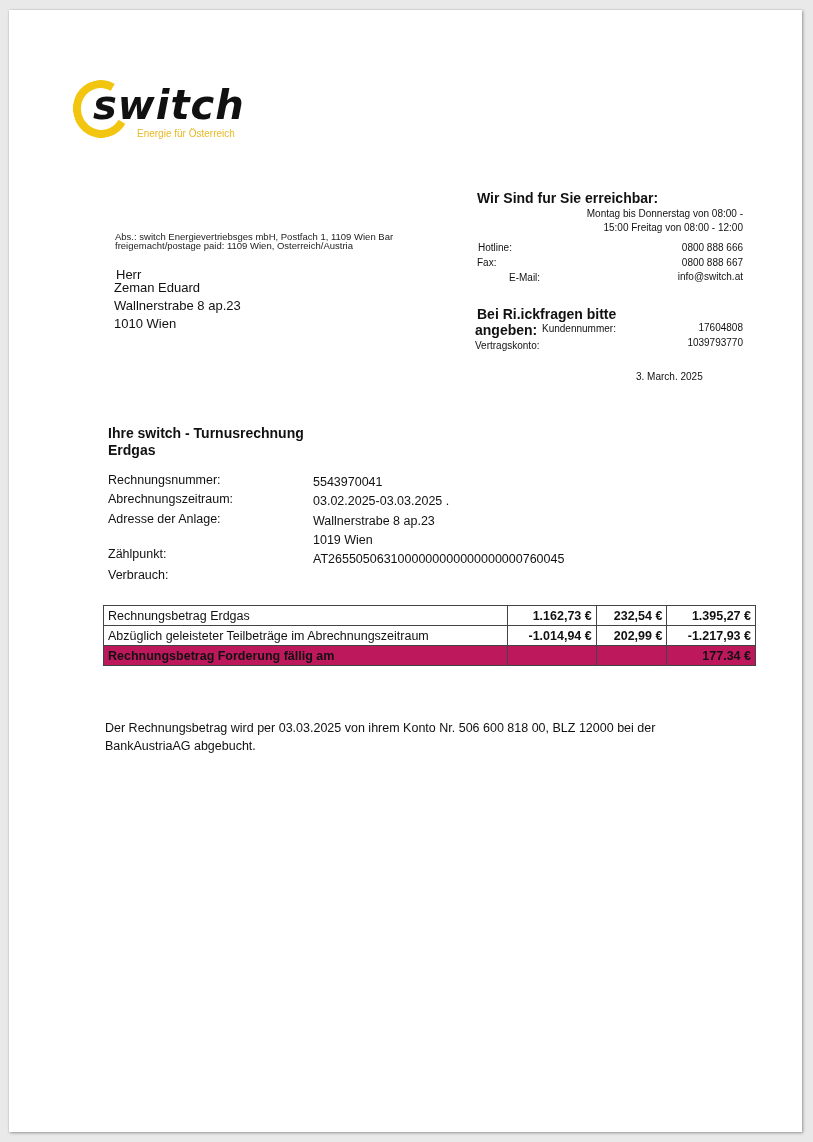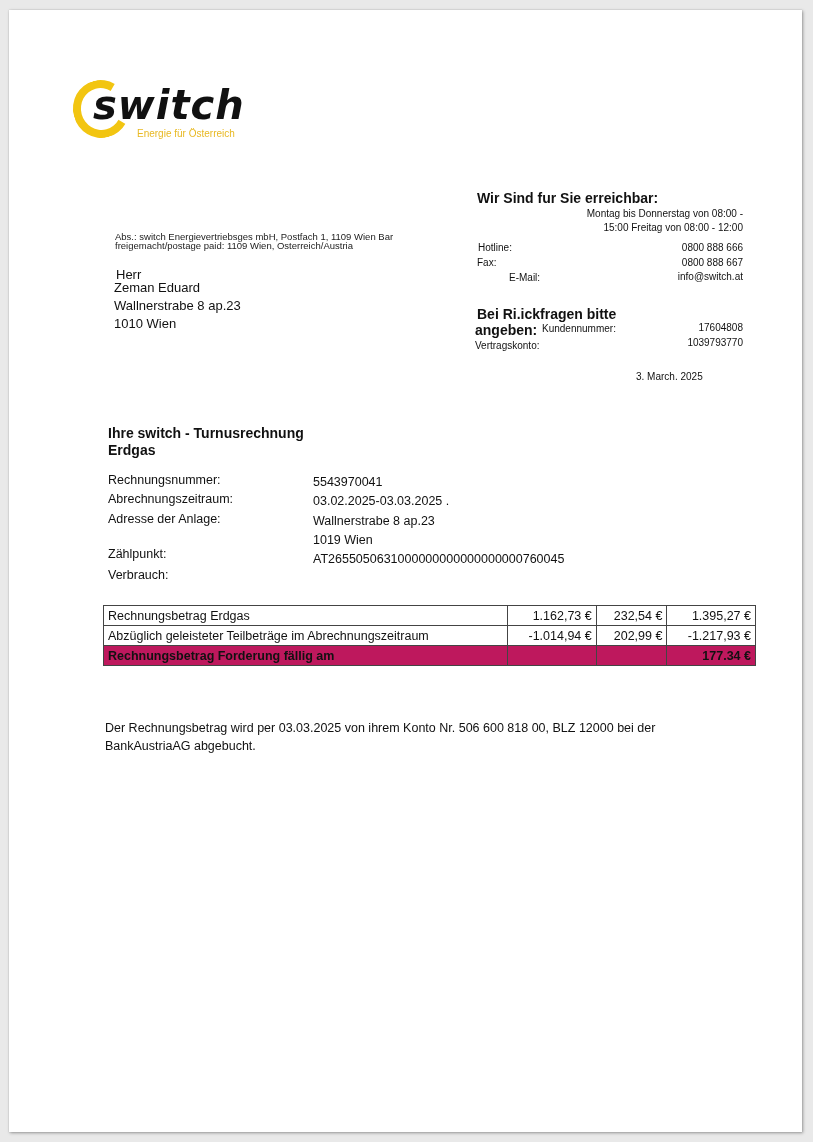--- a/index.html
+++ b/index.html
@@ -58,21 +58,21 @@
       width: 653px;
       border-collapse: collapse;
       font-size: 12.5px;
     }
     table.bill td, table.bill th {
       border: 1px solid #444;
       padding: 2px 4px;
       height: 15px;
     }
     table.bill th { background: #eef3fd; font-weight: bold; text-align: center; }
-    table.bill td.num { text-align: right; }
+    table.bill td.num { text-align: right; font-weight: bold; }
     table.bill tr.total td { background: #be185d; font-weight: bold; }
     .c1 { width: 346px; }
     .c2 { width: 92px; }
     .c3 { width: 91px; }
 
     .footer-text { font-size: 12.5px; line-height: 18px; white-space: normal; width: 580px; }
   </style>
 </head>
 <body>
 

